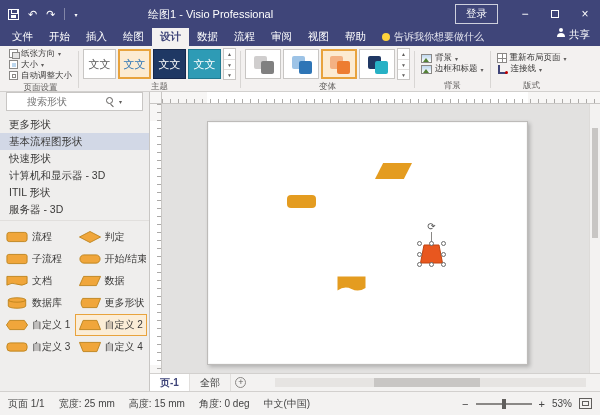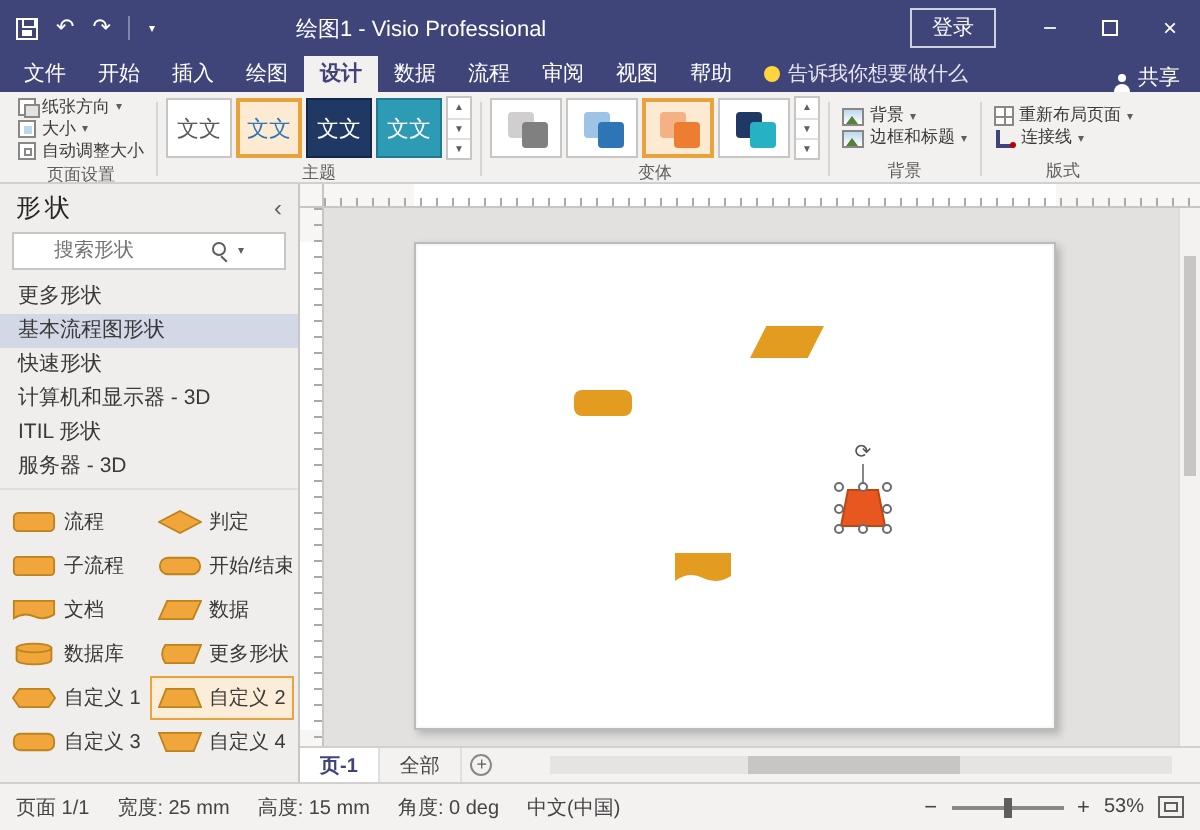--- a/index.html
+++ b/index.html
@@ -20,21 +20,21 @@
   .winbtns { display:flex; height:28px; }
   .winbtn { width:30px; display:flex; align-items:center; justify-content:center; font-size:12px; }
   .maxbox { width:8px; height:8px; border:1px solid #fff; }
 
   
   .tabrow { height:18px; background:#3F4579; color:#fff; display:flex; align-items:stretch; font-size:10.5px; padding-left:4px; }
   .tab { padding:0 8px; display:flex; align-items:center; white-space:nowrap; }
   .tab.active { background:#F3F1F0; color:#3F4579; font-weight:bold; }
   .tellme { display:flex; align-items:center; gap:4px; margin-left:8px; color:#E6E6F0; font-size:10px; white-space:nowrap; }
   .bulb { width:8px; height:8px; border-radius:50%; background:#FFD43C; flex:0 0 auto; }
-  .share-btn { margin-left:auto; display:flex; align-items:flex-end; gap:4px; padding:0 10px; white-space:nowrap; }
+  .share-btn { margin-left:auto; display:flex; align-items:flex-start; gap:4px; padding:0 10px; white-space:nowrap; }
   .person-icon { width:9px; height:9px; position:relative; flex:0 0 auto; }
   .person-icon::before { content:""; position:absolute; top:0; left:2.5px; width:4px; height:4px; border-radius:50%; background:#fff; }
   .person-icon::after { content:""; position:absolute; bottom:0; left:0.5px; width:8px; height:4px; border-radius:4px 4px 0 0; background:#fff; }
 
   
   .ribbon { height:46px; background:#F3F1F0; border-bottom:1px solid #D2D0CE; display:flex; padding:2px 2px 0 4px; flex:0 0 auto; }
   .rgroup { display:flex; flex-direction:column; padding:0 3px; min-width:0; }
   .rcontent { flex:1; display:flex; align-items:center; }
   .rcontent.col { flex-direction:column; align-items:flex-start; justify-content:center; gap:0; }
   .glabel { height:12px; line-height:12px; text-align:center; font-size:8.5px; color:#605E5C; white-space:nowrap; }
@@ -298,24 +298,20 @@
         </div>
       </div>
       <div class="glabel">版式</div>
     </div>
 
   </div>
 
   <div class="main">
 
     <div class="shapes-panel">
-      <div class="panel-header">
-        <span class="panel-title">形状</span>
-        <span class="collapse-ic">‹</span>
-      </div>
       <div class="search-row">
         <input placeholder="搜索形状" style="">
         <span class="mag"></span>
         <span class="sdd">▾</span>
       </div>
       <div class="stencil">更多形状</div>
       <div class="stencil active">基本流程图形状</div>
       <div class="stencil">快速形状</div>
       <div class="stencil">计算机和显示器 - 3D</div>
       <div class="stencil">ITIL 形状</div>

